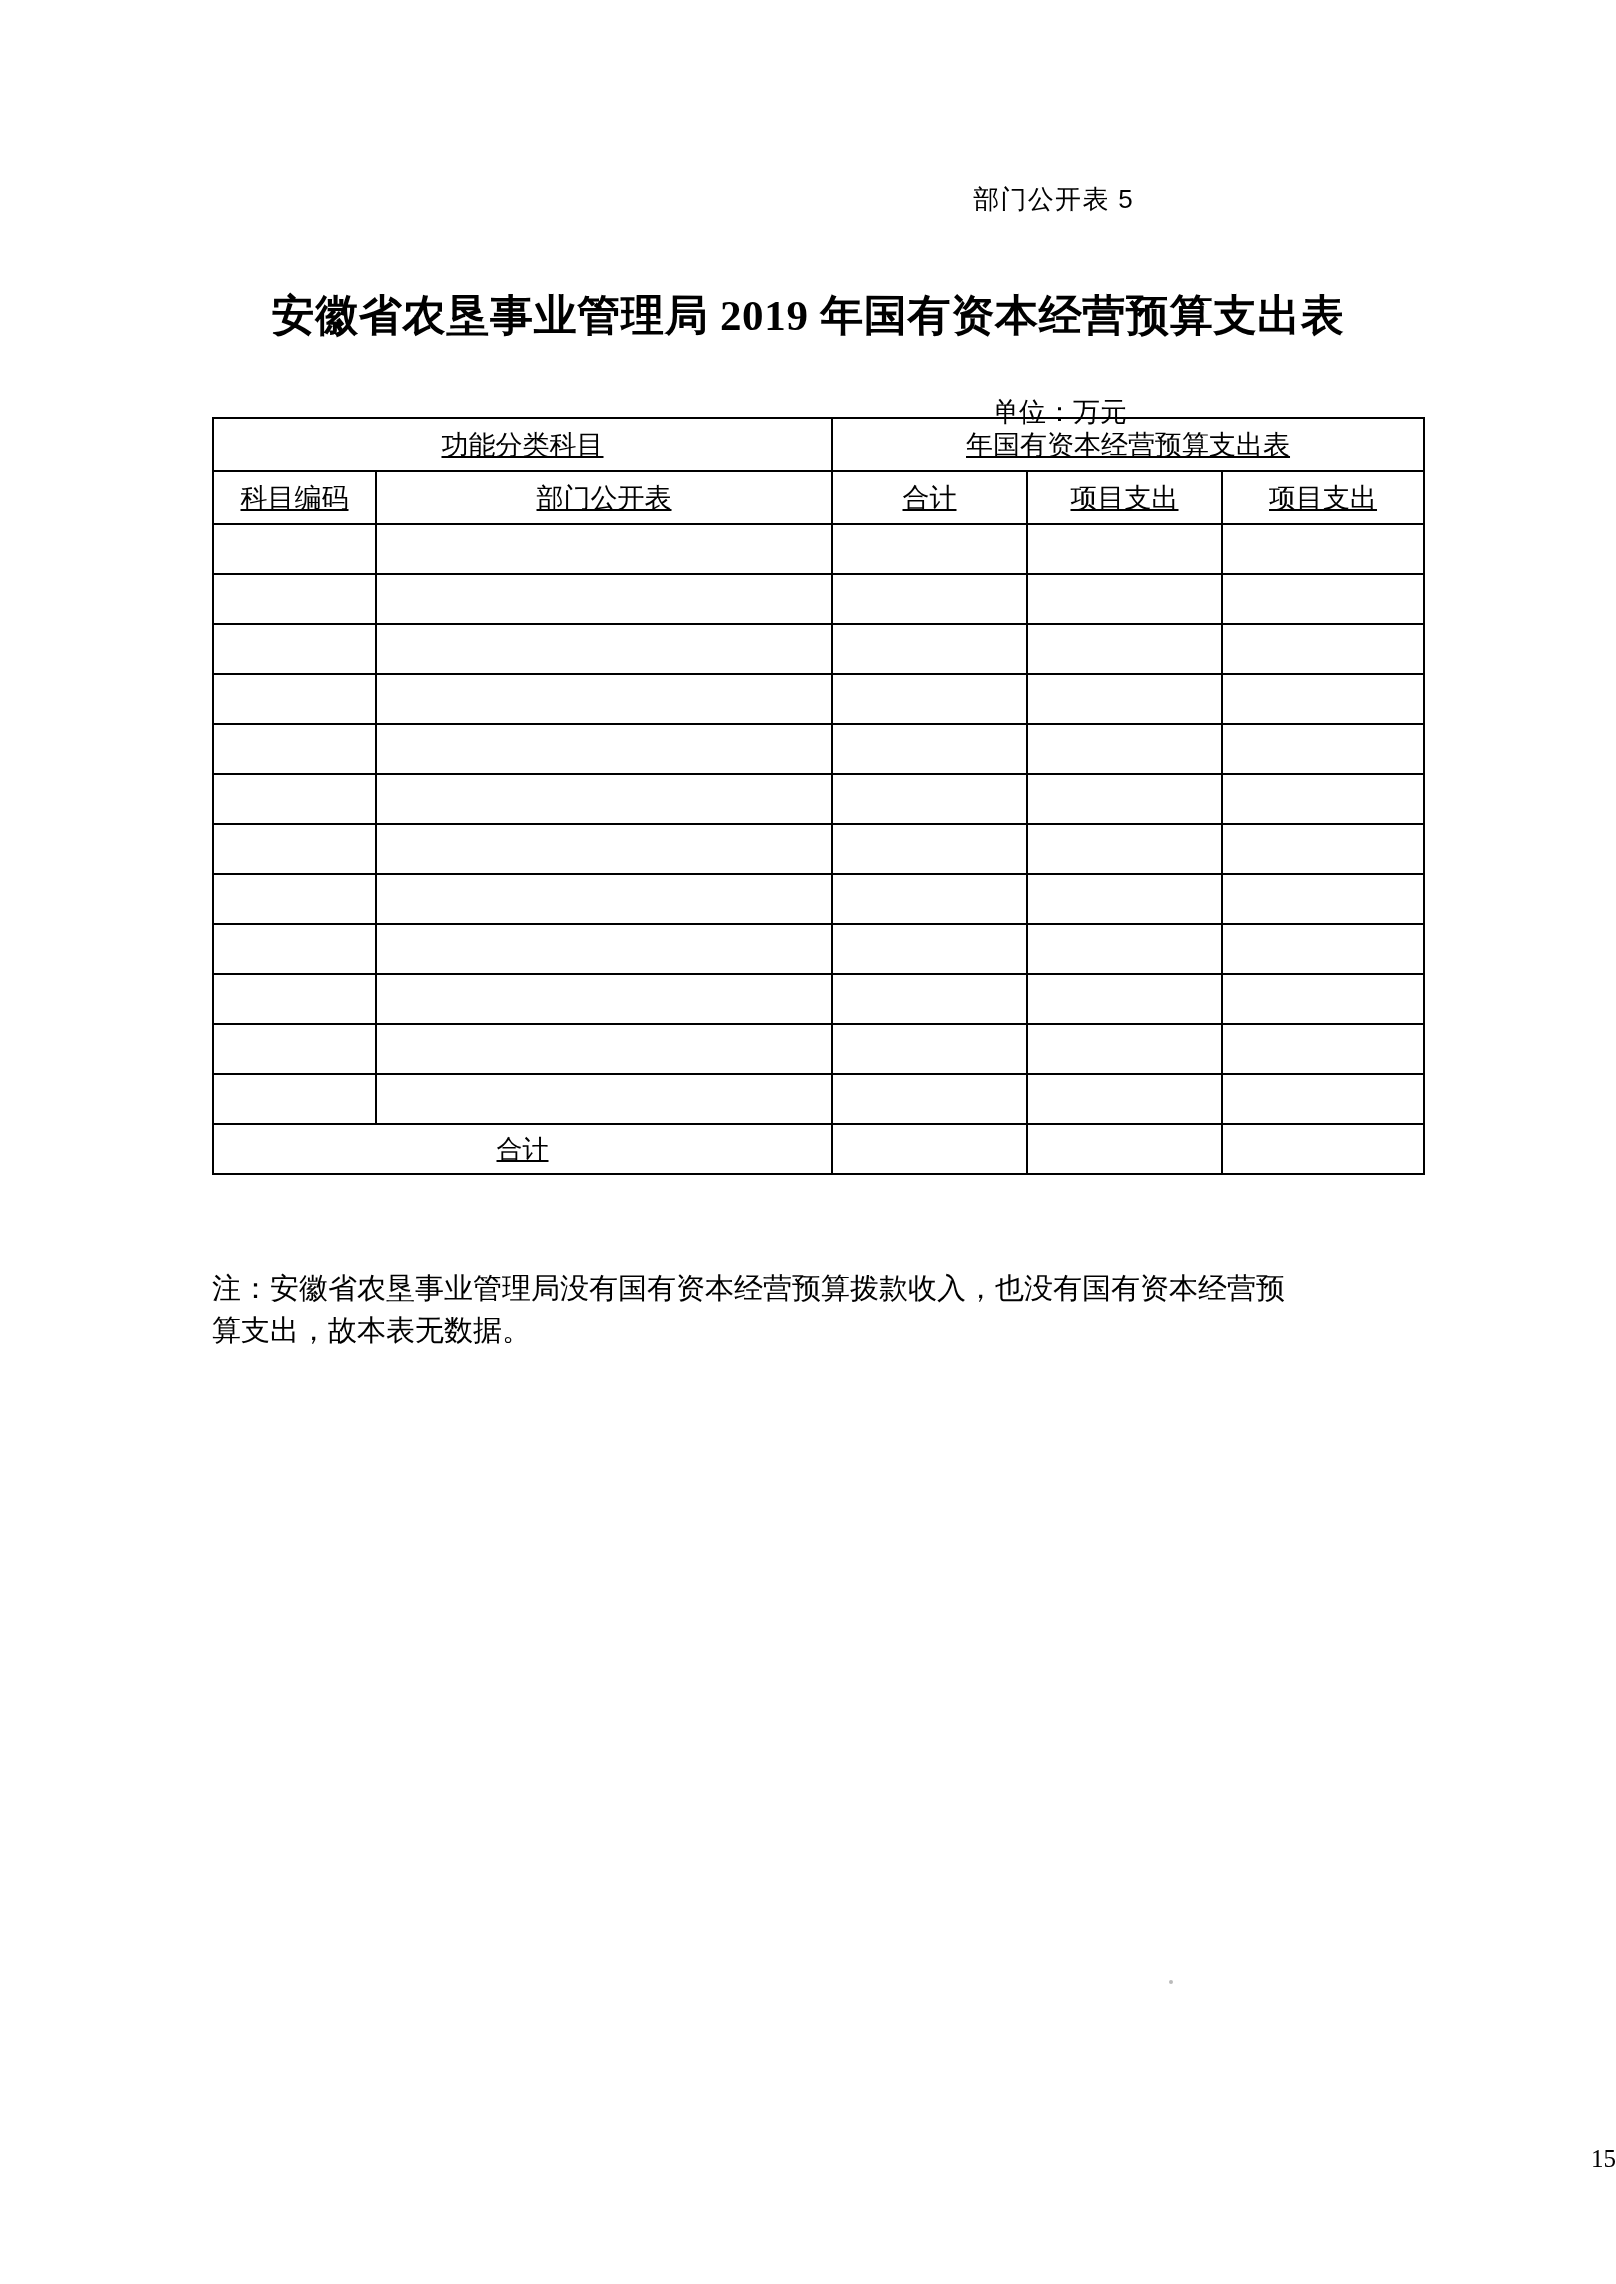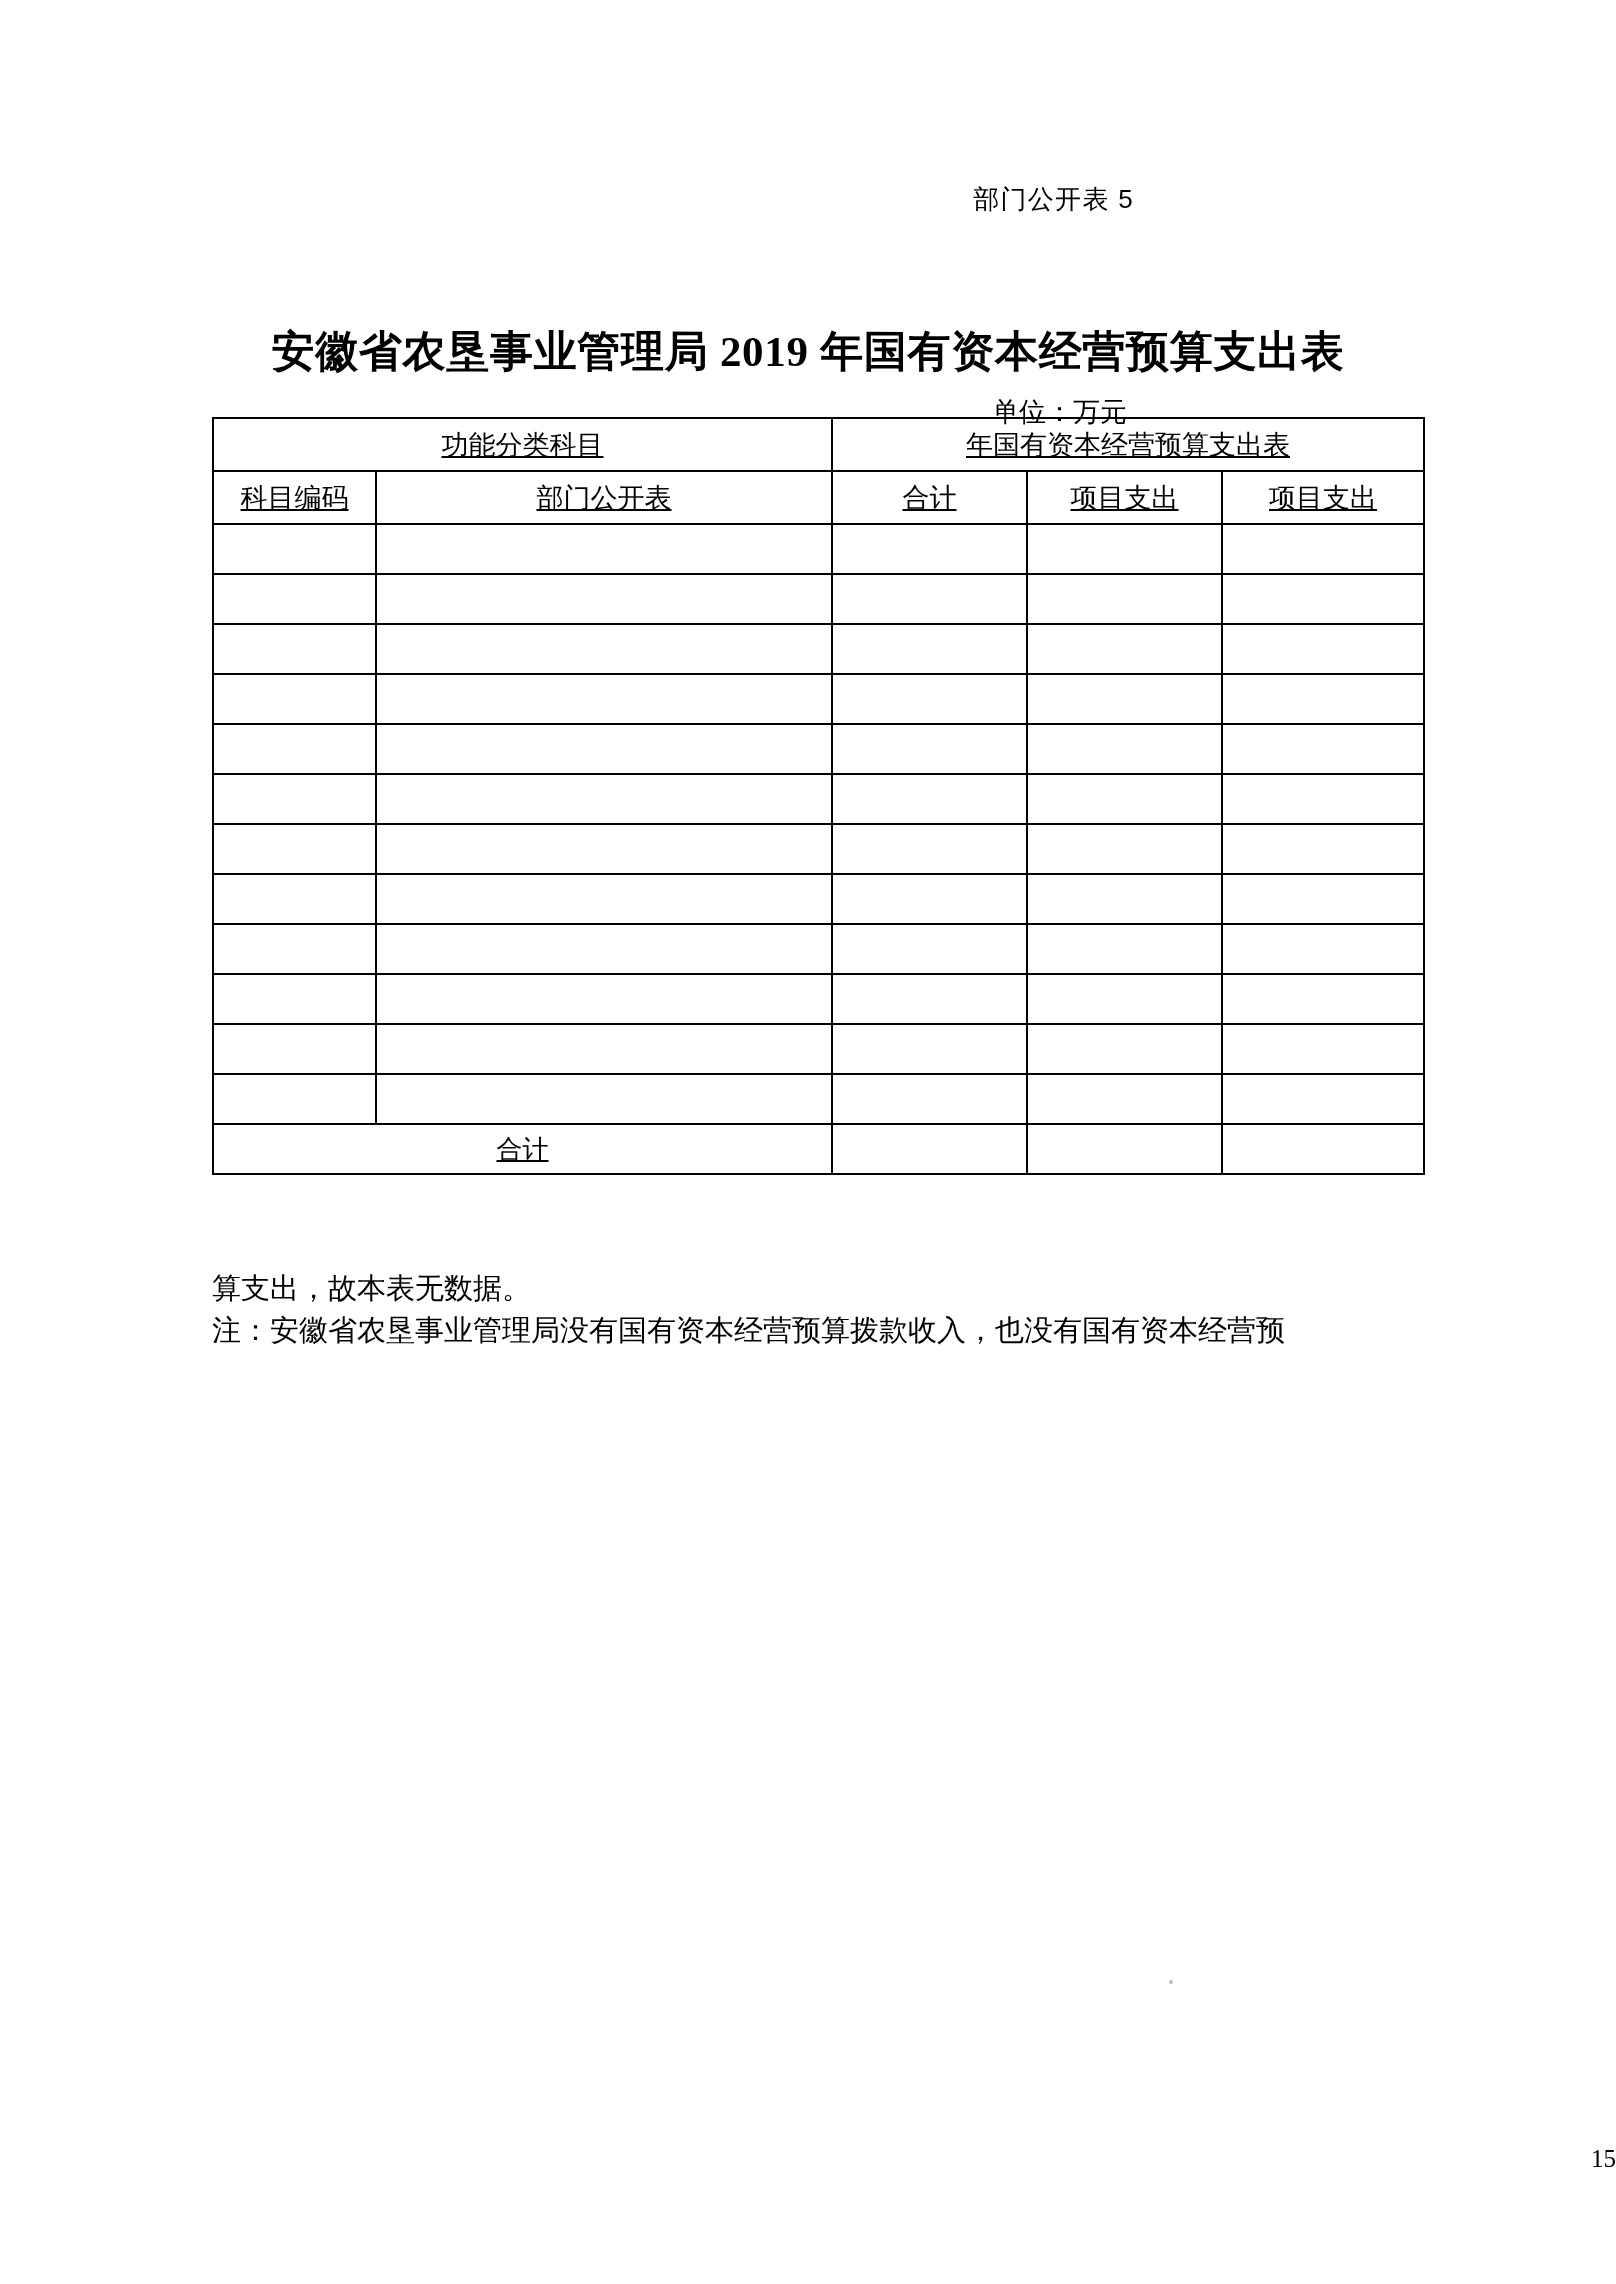--- a/index.html
+++ b/index.html
@@ -37,21 +37,20 @@
     position: absolute;
     top: 287px;
     left: 0;
     width: 1616px;
     text-align: center;
     font-family: "Liberation Serif", serif;
     font-weight: bold;
     font-size: 43px;
     letter-spacing: 0.7px;
     white-space: nowrap;
-    margin-top: 36px;
   }
 
   
   .unit-line {
     position: absolute;
     top: 394px;
     right: 163px;
     font-family: "Liberation Sans", sans-serif;
     font-size: 27px;
     white-space: nowrap;
@@ -259,22 +258,22 @@
           <td class="sum-label" colspan="2">合计</td>
           <td></td>
           <td></td>
           <td></td>
         </tr>
       </tbody>
     </table>
   </div>
 
   <div class="note">
+    <div class="indent">注：安徽省农垦事业管理局没有国有资本经营预算拨款收入，也没有国有资本经营预</div>
     <div class="indent">算支出，故本表无数据。</div>
-    <div class="indent">注：安徽省农垦事业管理局没有国有资本经营预算拨款收入，也没有国有资本经营预</div>
   </div>
 
   <div class="artifact-dot"></div>
 
   <div class="page-number">15</div>
 
 </div>
 
 
 </body></html>

